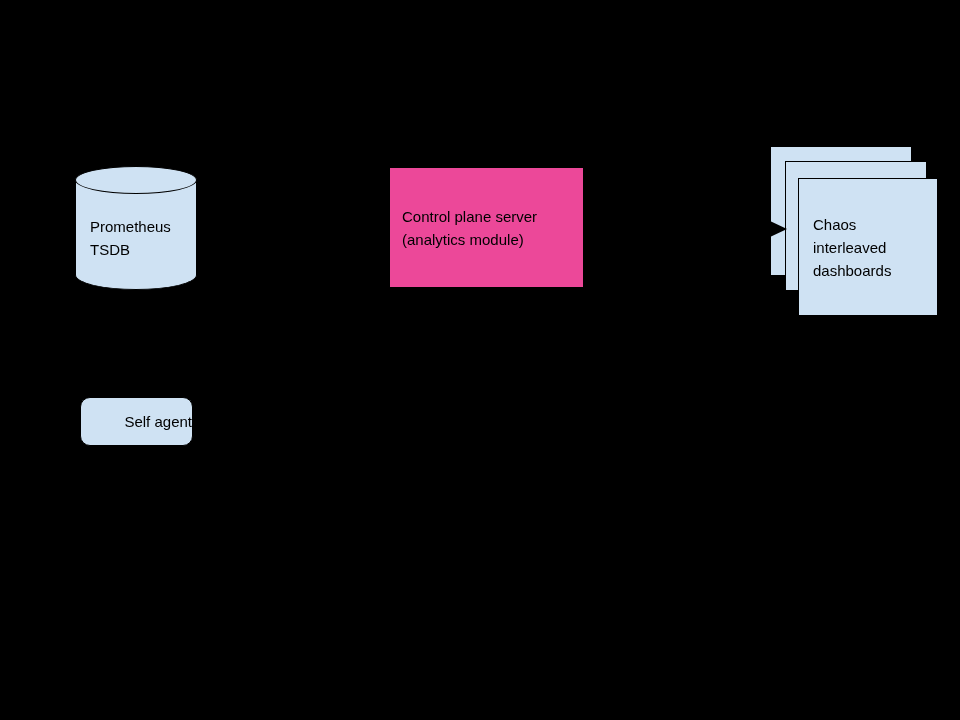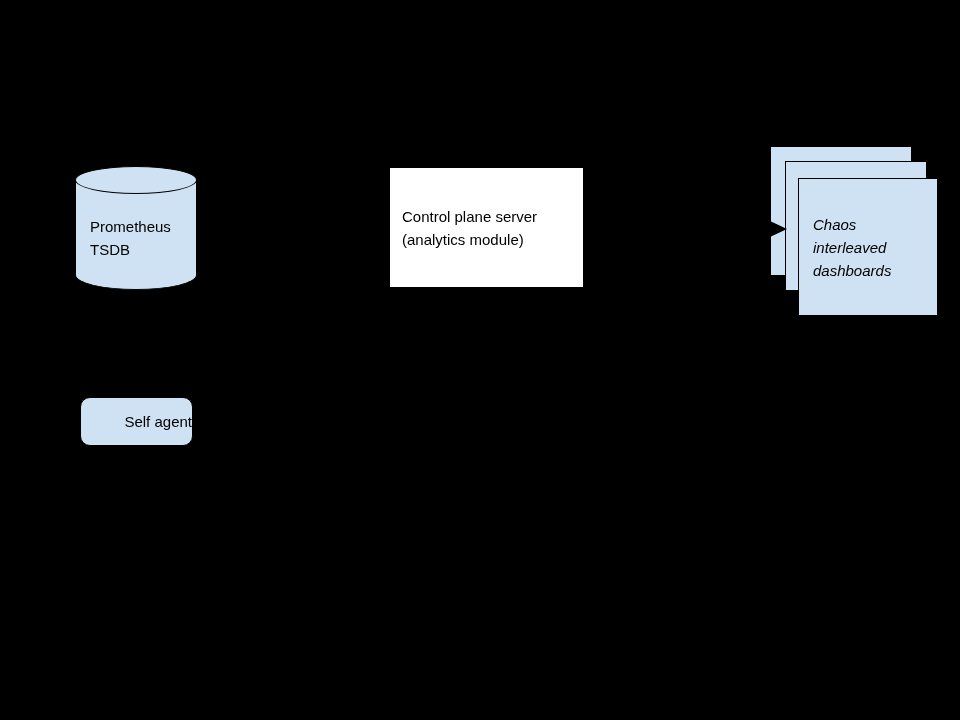--- a/index.html
+++ b/index.html
@@ -34,39 +34,39 @@
     z-index: 2;
   }
   .cyl-label {
     position: absolute; left: 15px; top: 49px; width: 95px;
     line-height: 23px; z-index: 3; white-space: normal;
   }
 
   
   .control-plane {
     position: absolute; left: 390px; top: 168px; width: 193px; height: 119px;
-    background: #ffffff;
+    background: #ec4899;
     box-sizing: border-box;
     display: flex; align-items: center;
     padding-left: 12px;
   }
   .control-plane .label { width: 172px; line-height: 23px; }
 
   
   .page {
     position: absolute; width: 142px; height: 130px;
     background: #cfe2f3;
     border: 1.5px solid #000;
     box-sizing: border-box;
   }
   .page-back  { left: 770px; top: 146px; z-index: 1; }
   .page-mid   { left: 785px; top: 161px; z-index: 2; }
   .page-front {
     left: 798px; top: 178px; width: 140px; height: 138px; z-index: 3;
-    display: flex; align-items: center; padding-left: 14px; font-style: italic;
+    display: flex; align-items: center; padding-left: 14px;
   }
   .page-front .label { width: 112px; line-height: 23px; }
 
   
   .arrowhead {
     position: absolute; left: 770px; top: 221px;
     width: 0; height: 0;
     border-top: 8px solid transparent;
     border-bottom: 8px solid transparent;
     border-left: 17px solid #000;

